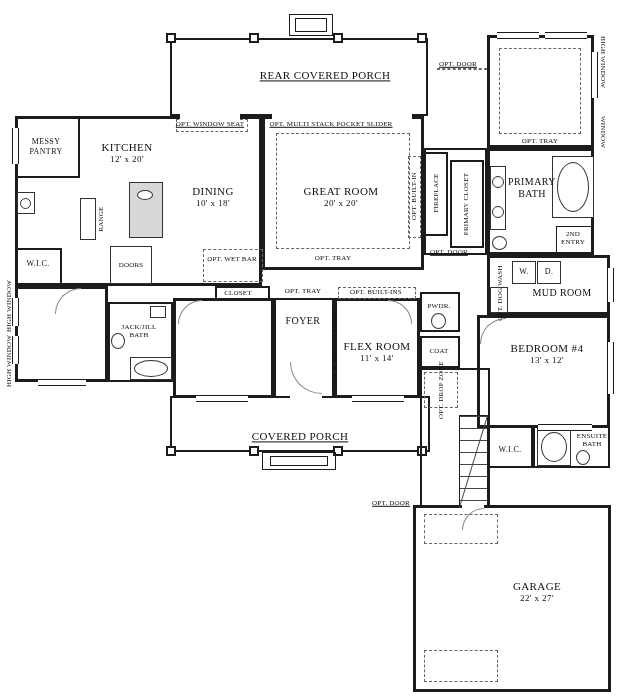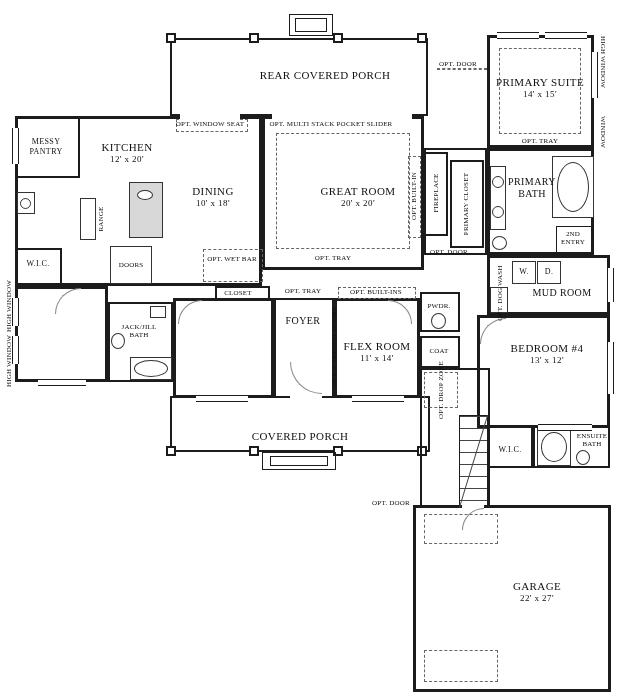--- a/index.html
+++ b/index.html
@@ -25,21 +25,21 @@
   .stairs { position:absolute; border:1px solid #1c1c1c;
     background: repeating-linear-gradient(to bottom,#444 0,#444 1px,transparent 1px,transparent 12px); }
   .diag { position:absolute; width:0; border-left:1px solid #444; }
   
   .lbl { position:absolute; transform:translate(-50%,-50%); text-align:center;
          line-height:1.2; white-space:nowrap; font-size:10px; letter-spacing:.4px; }
   .lbl .d { font-size:9px; }
   .big { font-size:11px; }
   .sm  { font-size:8px; }
   .xs  { font-size:7px; letter-spacing:.2px; }
-  .u   { }
+  .u   { text-decoration: underline; }
   .wrap{ white-space:normal; }
   .rot { transform:translate(-50%,-50%) rotate(-90deg); }
   .rotd{ transform:translate(-50%,-50%) rotate(90deg); }
 </style>
 </head>
 <body>
 
 <div class="plan">
 
   <div class="w" style="left:170px;top:38px;width:258px;height:78px"></div>
@@ -141,40 +141,36 @@
   <div class="arc" style="left:55px;top:288px;width:26px;height:26px;transform:rotate(90deg)"></div>
   <div class="arc" style="left:178px;top:300px;width:24px;height:24px;transform:rotate(90deg)"></div>
   <div class="arc" style="left:388px;top:300px;width:24px;height:24px;transform:rotate(180deg)"></div>
   <div class="arc" style="left:480px;top:318px;width:26px;height:26px;transform:rotate(90deg)"></div>
   <div class="gap" style="left:462px;top:502px;width:22px;height:8px"></div>
   <div class="arc" style="left:462px;top:508px;width:22px;height:22px;transform:rotate(90deg)"></div>
 
   <div class="lbl big u" style="left:325px;top:76px">REAR COVERED PORCH</div>
   <div class="lbl xs u" style="left:458px;top:64px">OPT. DOOR</div>
 
-  <div class="lbl big" style="left:540px;top:88px">
-    <div>PRIMARY SUITE</div>
-    <div class="d">14' x 15'</div>
-  </div>
   <div class="lbl xs rotd" style="left:603px;top:62px">HIGH WINDOW</div>
   <div class="lbl xs rotd" style="left:603px;top:132px">WINDOW</div>
   <div class="lbl xs" style="left:540px;top:141px">OPT. TRAY</div>
 
   <div class="lbl sm wrap" style="left:46px;top:147px;width:46px">MESSY PANTRY</div>
   <div class="lbl big" style="left:127px;top:153px">
     <div>KITCHEN</div>
     <div class="d">12' x 20'</div>
   </div>
   <div class="lbl xs u" style="left:210px;top:124px">OPT. WINDOW SEAT</div>
   <div class="lbl xs u" style="left:331px;top:124px">OPT. MULTI STACK POCKET SLIDER</div>
   <div class="lbl big" style="left:213px;top:197px">
     <div>DINING</div>
     <div class="d">10' x 18'</div>
   </div>
-  <div class="lbl big" style="left:358px;top:197px">
+  <div class="lbl big" style="left:341px;top:197px">
     <div>GREAT ROOM</div>
     <div class="d">20' x 20'</div>
   </div>
   <div class="lbl xs rot" style="left:414px;top:196px">OPT. BUILT-IN</div>
   <div class="lbl xs rot" style="left:436px;top:193px">FIREPLACE</div>
   <div class="lbl xs rot" style="left:466px;top:204px">PRIMARY CLOSET</div>
   <div class="lbl wrap" style="left:532px;top:188px;width:54px">PRIMARY BATH</div>
   <div class="lbl xs wrap" style="left:573px;top:238px;width:30px">2ND ENTRY</div>
 
   <div class="lbl xs rot" style="left:101px;top:219px">RANGE</div>

